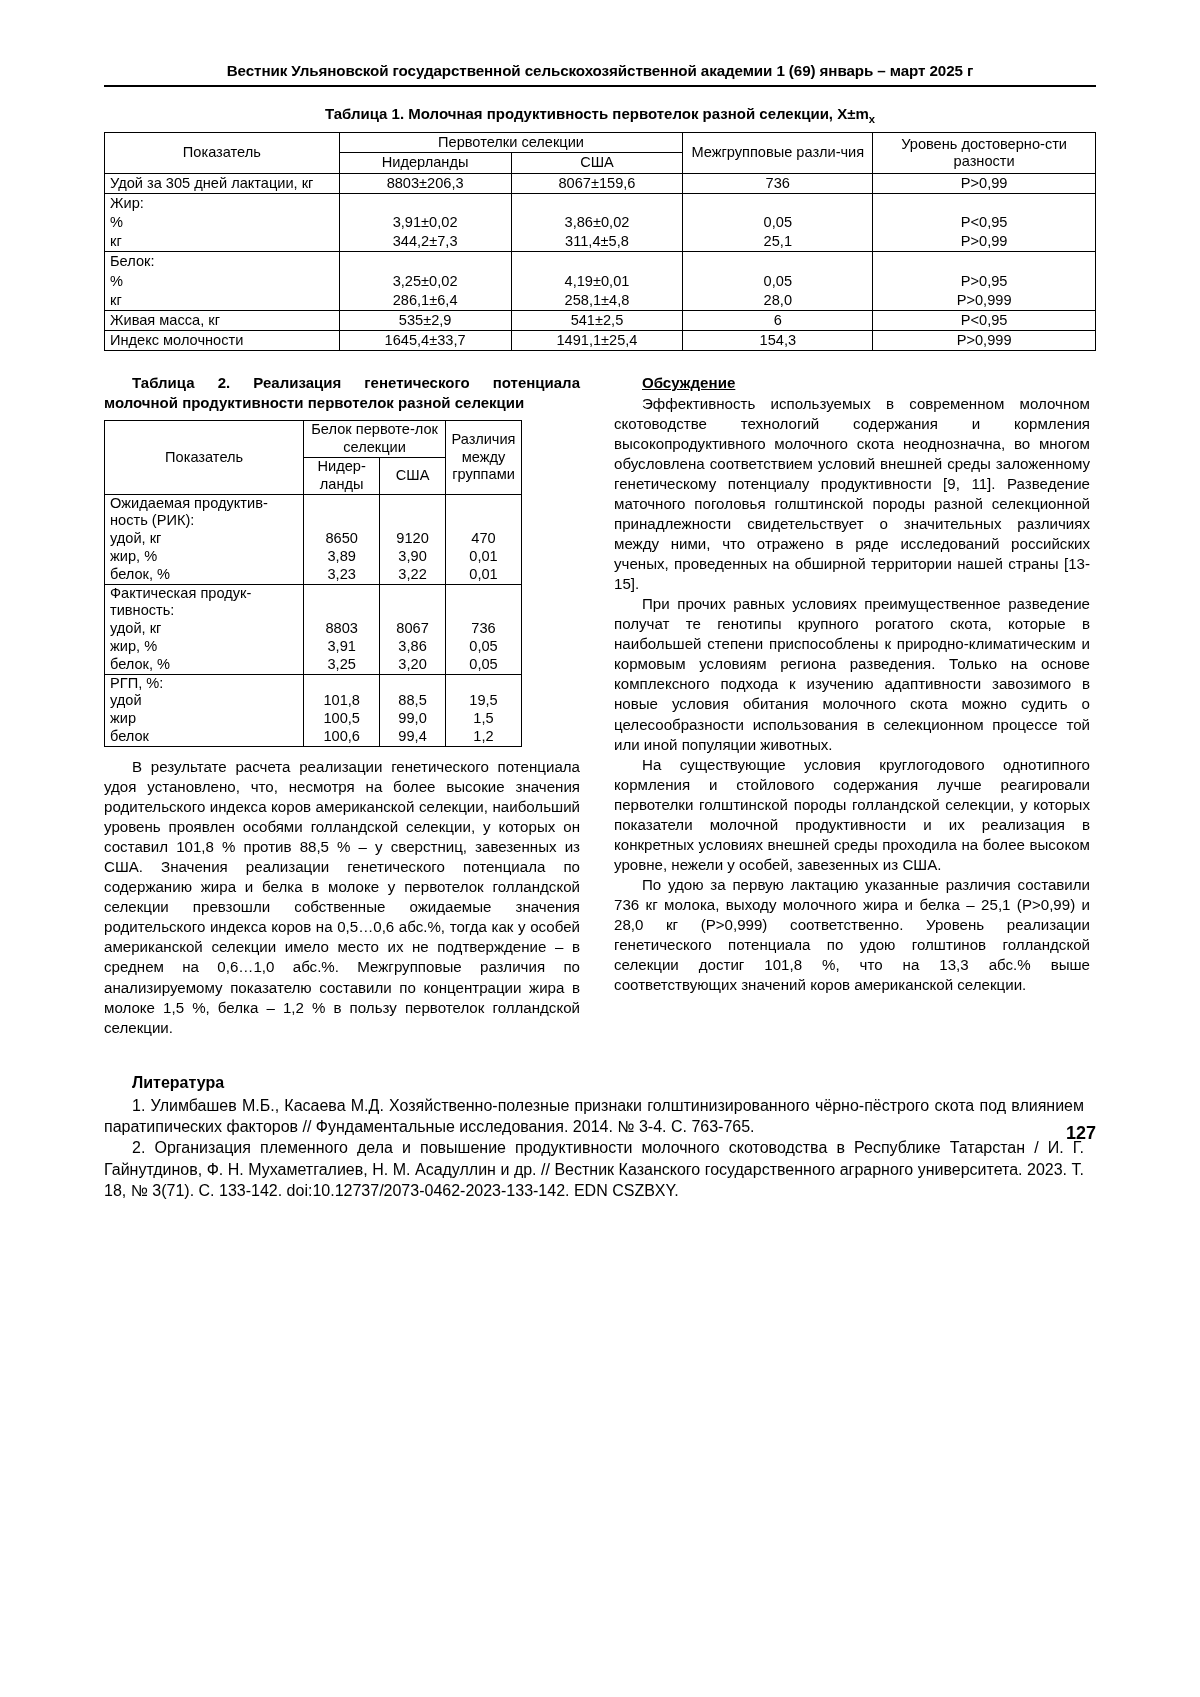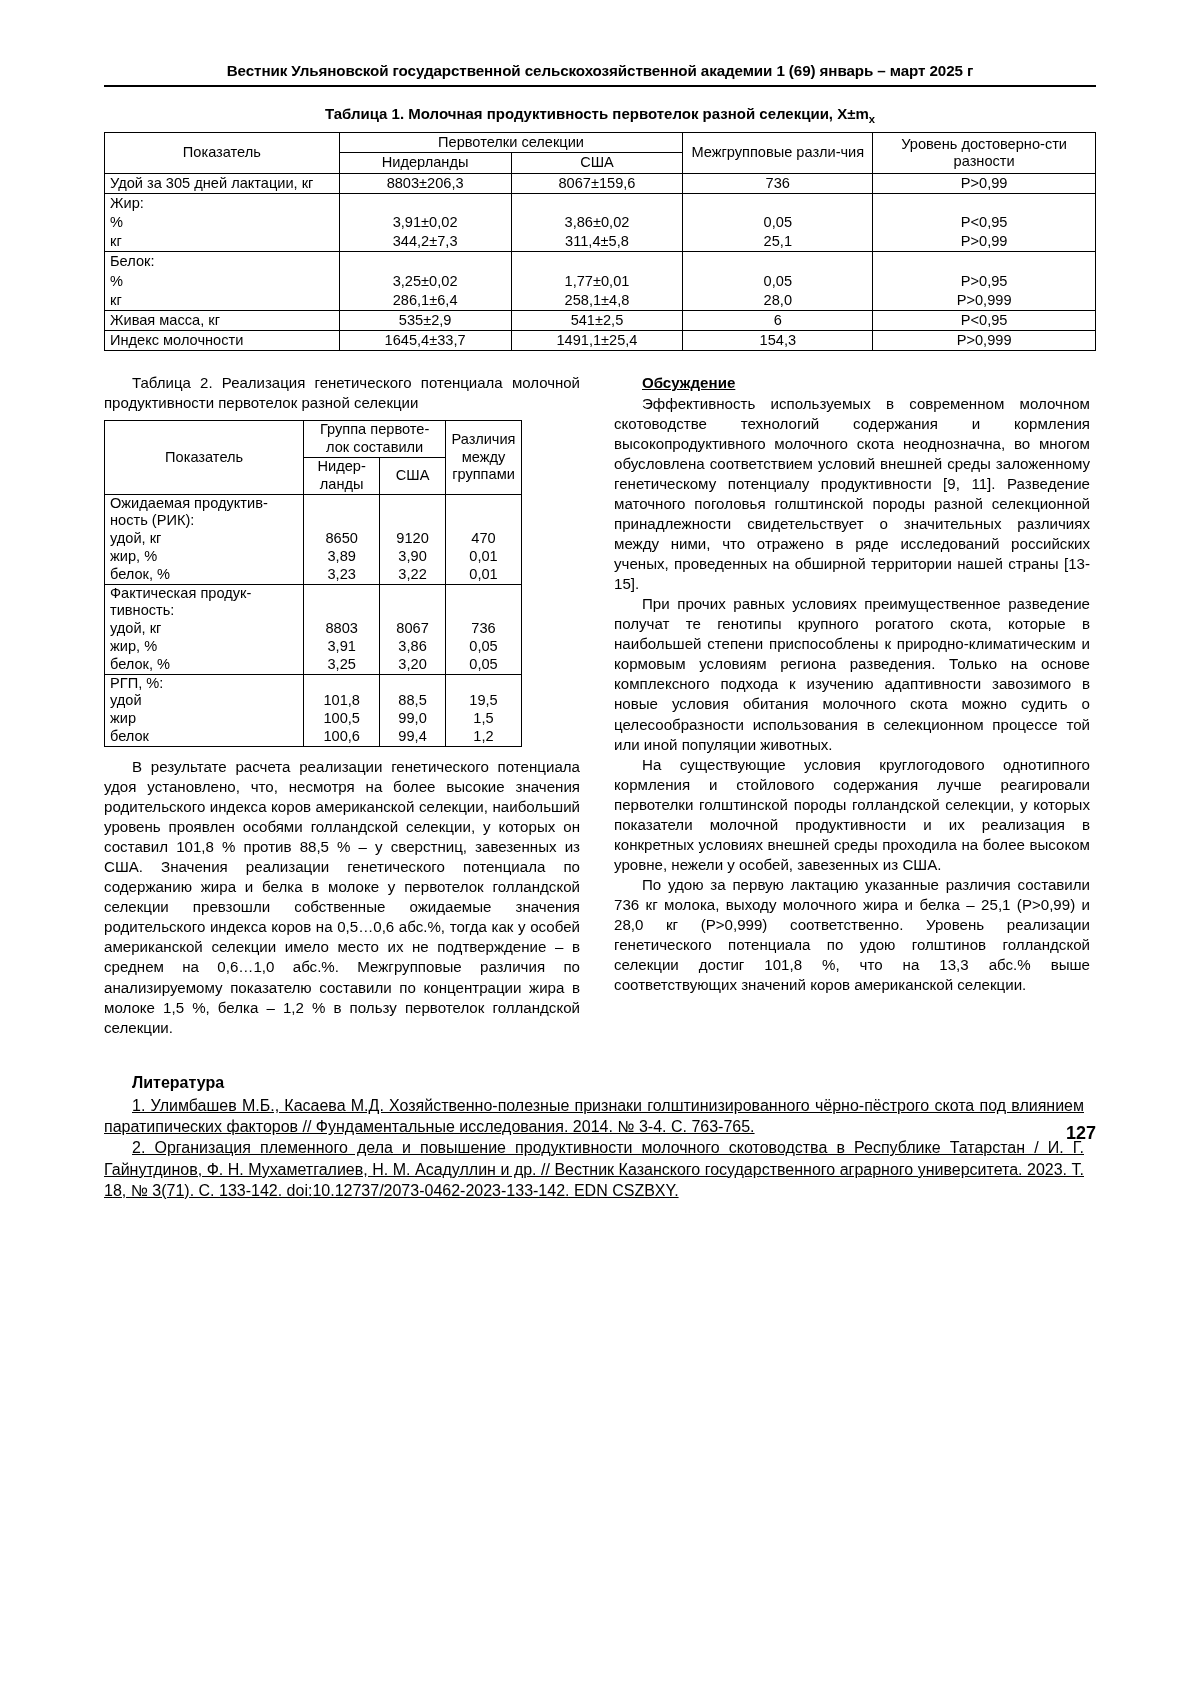--- a/index.html
+++ b/index.html
@@ -75,21 +75,21 @@
     text-indent: 28px;
   }
   .h-sub {
     font-weight: bold;
     text-indent: 28px;
     margin: 0;
     text-decoration: underline;
   }
   .tbl2-caption {
     font-size: 15px;
-    font-weight: normal;
+    font-weight: bold;
     text-align: justify;
     text-indent: 28px;
     line-height: 1.3;
     margin: 0 0 8px 0;
   }
   #table2 {
     width: 418px;
     margin: 0 auto 0 0;
     font-size: 14.6px;
   }
@@ -106,21 +106,20 @@
     text-align: justify;
   }
   .refs .title {
     font-weight: bold;
     text-indent: 28px;
     margin-bottom: 2px;
   }
   .refs p {
     margin: 0 12px 0 0;
     text-indent: 28px;
-    text-decoration: underline;
   }
   .pageno {
     position: absolute;
     right: 104px;
     bottom: 44px;
     font-size: 18px;
     font-weight: bold;
   }
   sub { font-size: 0.75em; }
 </style>
@@ -187,21 +186,21 @@
       <tr>
         <td class="l" style="border-bottom:none">Белок:</td>
         <td class="c" style="border-bottom:none"></td>
         <td class="c" style="border-bottom:none"></td>
         <td class="c" style="border-bottom:none"></td>
         <td class="c" style="border-bottom:none"></td>
       </tr>
       <tr>
         <td class="l" style="border-top:none;border-bottom:none">%</td>
         <td class="c" style="border-top:none;border-bottom:none">3,25±0,02</td>
-        <td class="c" style="border-top:none;border-bottom:none">1,77±0,01</td>
+        <td class="c" style="border-top:none;border-bottom:none">4,19±0,01</td>
         <td class="c" style="border-top:none;border-bottom:none">0,05</td>
         <td class="c" style="border-top:none;border-bottom:none">P&gt;0,95</td>
       </tr>
       <tr>
         <td class="l" style="border-top:none">кг</td>
         <td class="c" style="border-top:none">286,1±6,4</td>
         <td class="c" style="border-top:none">258,1±4,8</td>
         <td class="c" style="border-top:none">28,0</td>
         <td class="c" style="border-top:none">P&gt;0,999</td>
       </tr>
@@ -230,21 +229,21 @@
       <table class="data" id="table2">
         <colgroup>
           <col style="width:200px">
           <col style="width:76px">
           <col style="width:66px">
           <col style="width:76px">
         </colgroup>
         <thead>
           <tr>
             <th rowspan="2" class="c" style="height:66px">Показатель</th>
-            <th colspan="2" class="c">Группа первоте-лок составили</th>
+            <th colspan="2" class="c">Белок первоте-лок селекции</th>
             <th rowspan="2" class="c">Различия между группами</th>
           </tr>
           <tr>
             <th class="c">Нидер-ланды</th>
             <th class="c">США</th>
           </tr>
         </thead>
         <tbody>
           <tr>
             <td class="l" style="border-bottom:none">Ожидаемая продуктив-ность (РИК):</td>

